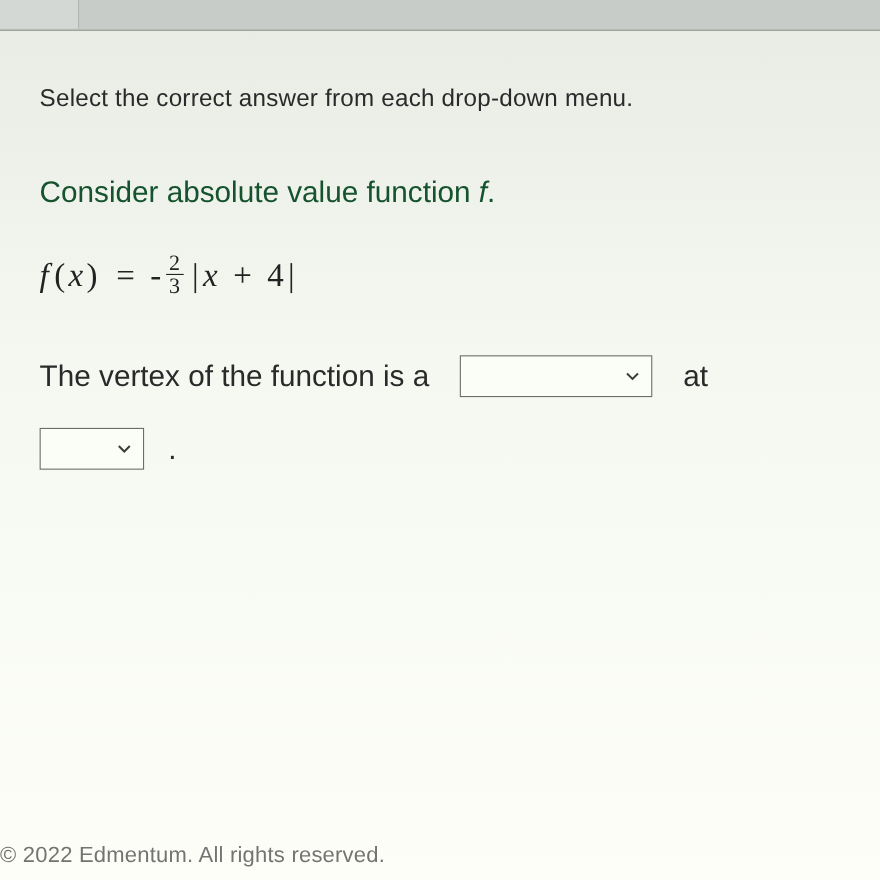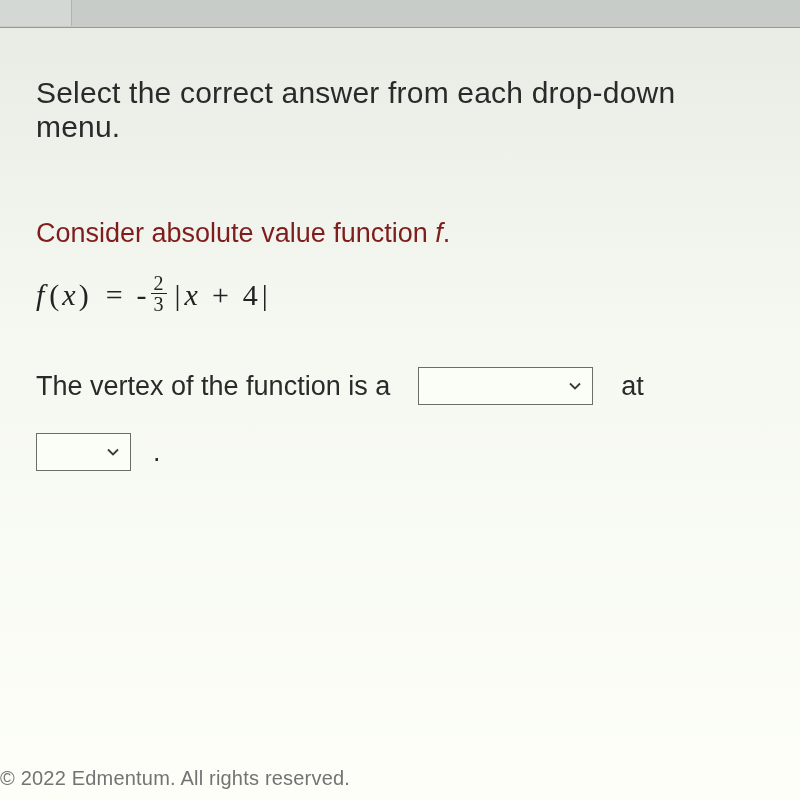--- a/index.html
+++ b/index.html
@@ -19,29 +19,29 @@
     .top-tab {
       width: 72px;
       height: 26px;
       background: #d4d8d4;
       border-right: 1px solid #b0b4b0;
     }
     .content {
       padding: 48px 36px 0 36px;
     }
     .instruction {
-      font-size: 30px;
+      font-size: 22px;
       color: #2a2a2a;
-      margin-bottom: 74px;
+      margin-bottom: 58px;
       letter-spacing: 0.2px;
     }
     .consider {
       font-size: 27px;
-      color: #7f1d1d;
-      margin-bottom: 25px;
+      color: #14532d;
+      margin-bottom: 39px;
     }
     .consider .fvar { font-style: italic; }
     .equation {
       font-family: 'Cambria Math', 'Times New Roman', serif;
       font-size: 30px;
       font-style: italic;
       color: #222;
       margin-bottom: 52px;
       display: flex;
       align-items: center;

